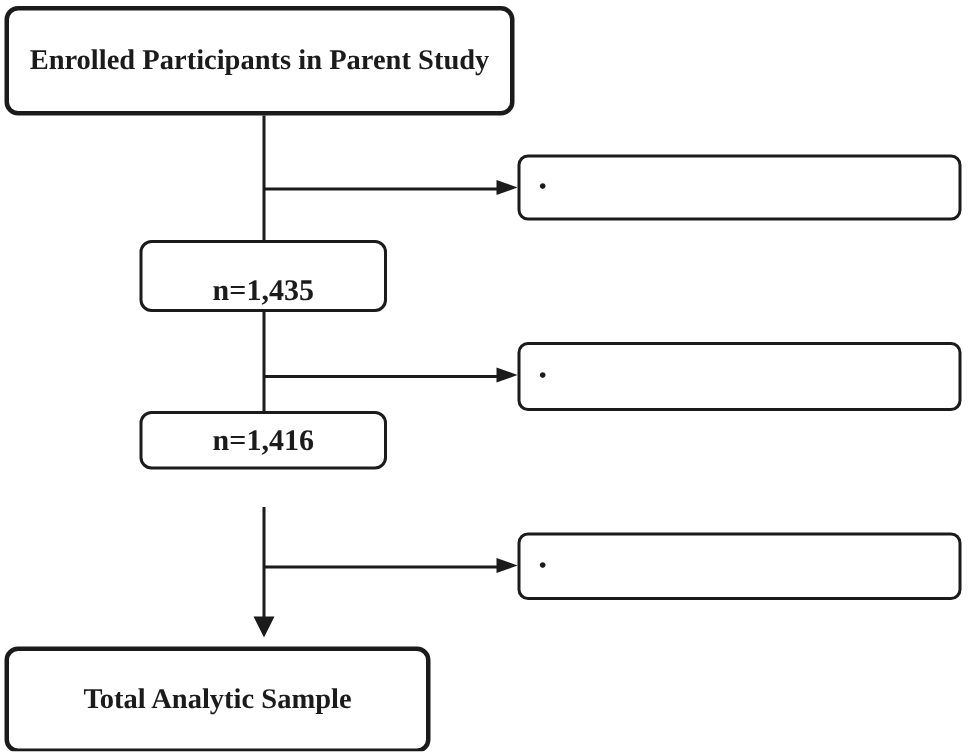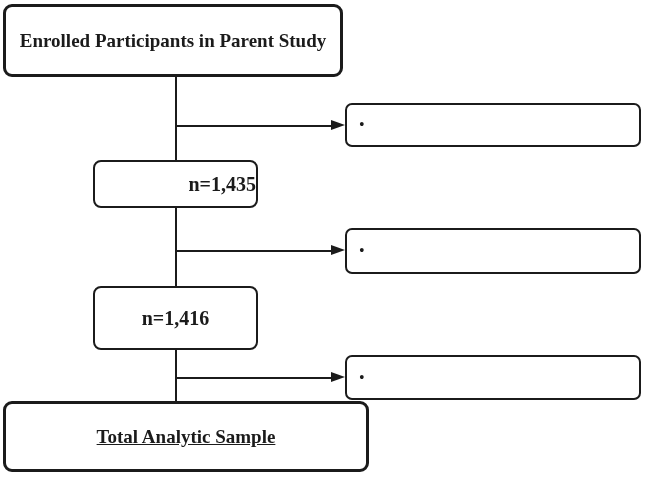--- a/index.html
+++ b/index.html
@@ -15,21 +15,21 @@
     color:var(--ink);
     overflow:hidden;
   }
   .node{
     position:absolute;
     box-sizing:border-box;
     background:var(--bg);
     border:2.5px solid var(--ink);
     border-radius:8px;
     display:flex;
-    flex-direction:row;
+    flex-direction:column;
     justify-content:center;
     align-items:center;
     text-align:center;
   }
   .node.main{
     border-width:3px;
     border-radius:9px;
     font-weight:700;
     font-size:19px;
     line-height:26px;
@@ -50,23 +50,23 @@
     align-items:center;
     text-align:left;
     padding-left:12px;
   }
   .node.side .bullet{margin-right:7px;font-size:16px;}
   
   #box-top    {left:3px;  top:4px;   width:340px; height:73px;}
   #box-side1  {left:345px;top:103px; width:296px; height:44px;}
   #box-mid1   {left:93px; top:160px; width:165px; height:48px;justify-content:flex-end;}
   #box-side2  {left:345px;top:228px; width:296px; height:46px;}
-  #box-mid2   {left:93px; top:286px; width:165px; height:64px;}
+  #box-mid2   {left:93px; top:274px; width:165px; height:39px;}
   #box-side3  {left:345px;top:355px; width:296px; height:45px;}
-  #box-bottom {left:3px;  top:401px; width:366px; height:71px;text-decoration:underline;}
+  #box-bottom {left:3px;  top:431px; width:284px; height:71px;}
 
   
   .line{position:absolute;background:var(--ink);}
   #v-line-1{left:175px;top:77px; width:1.6px;height:83px;}
   #v-line-2{left:175px;top:208px;width:1.6px;height:82px;}
   #v-line-3{left:175px;top:338px;width:1.6px;height:76px;}
   #h-line-1{left:176px;top:125px;width:157px;height:1.6px;}
   #h-line-2{left:176px;top:250px;width:157px;height:1.6px;}
   #h-line-3{left:176px;top:377px;width:157px;height:1.6px;}
 

